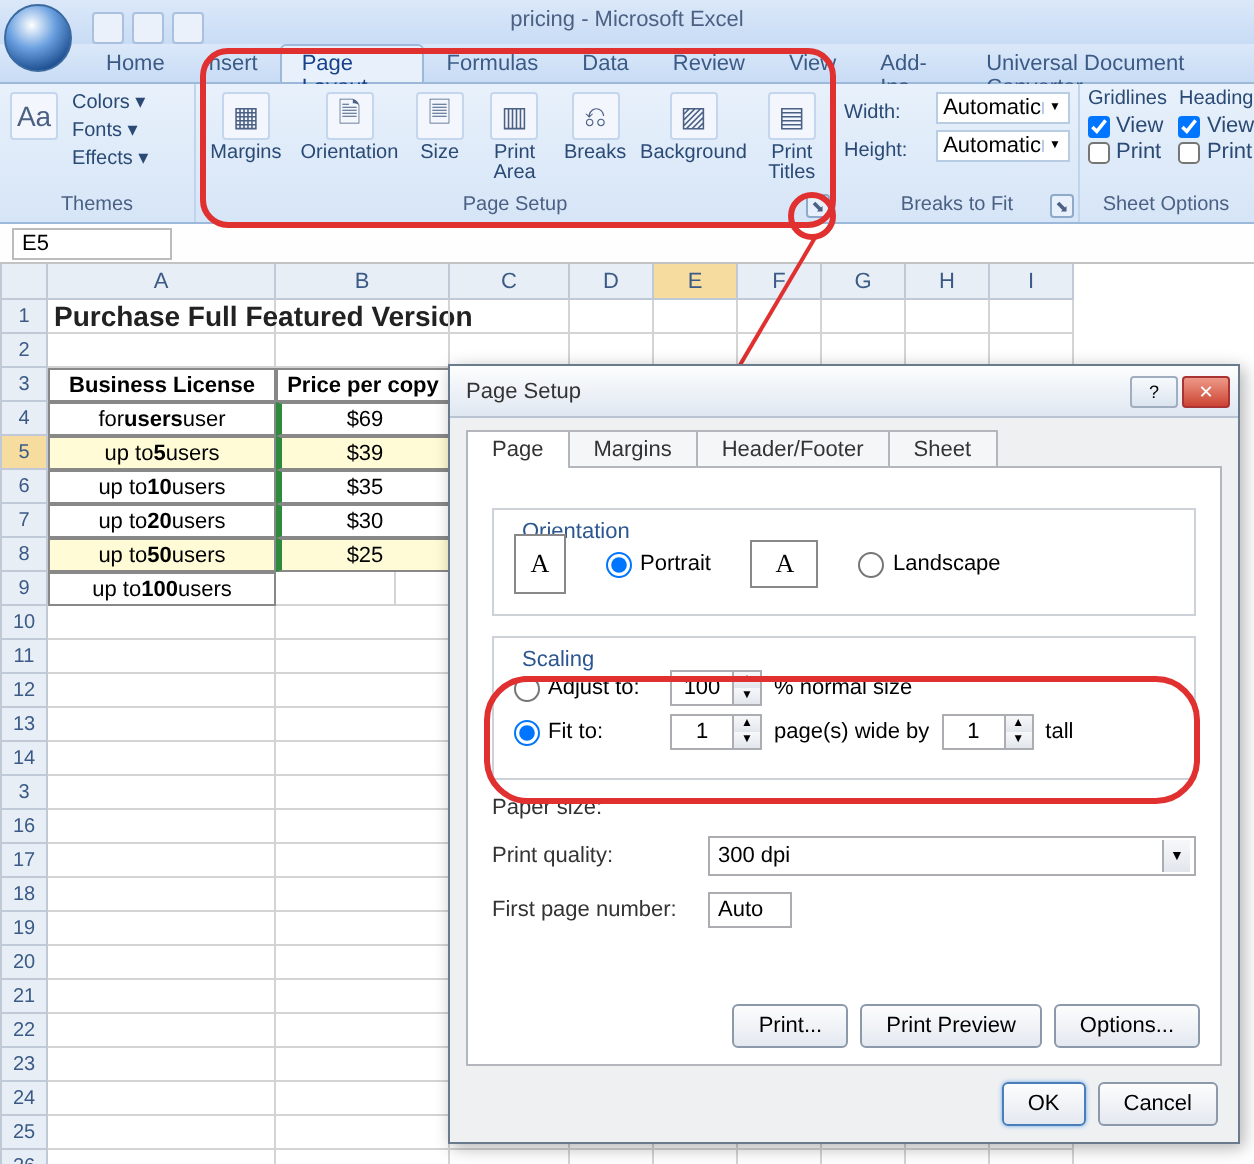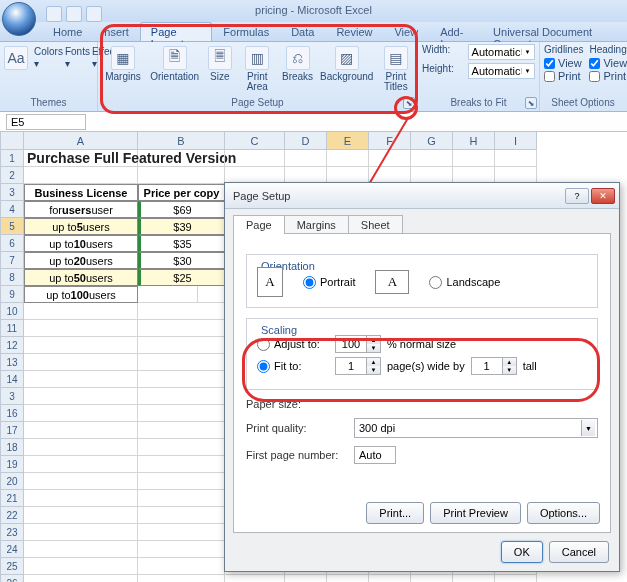--- a/index.html
+++ b/index.html
@@ -66,21 +66,21 @@
 .fldrow{display:flex;align-items:center;gap:8px;margin:8px 0}
 .fldrow label{width:100px;color:#333}
 .combo{flex:1;height:20px;border:1px solid #abadb3;background:#fff;display:flex;align-items:center;justify-content:space-between;padding:0 2px 0 4px}
 .combo .dd{width:14px;height:16px;border-left:1px solid #abadb3;background:linear-gradient(#f7f8fa,#e2e6ec);display:flex;align-items:center;justify-content:center;font-size:7px}
 .txtbox{border:1px solid #abadb3;background:#fff;height:18px;padding:0 4px;width:42px}
 .dlg-btns{display:flex;justify-content:flex-end;gap:6px;margin-top:4px}
 .btn{height:22px;padding:0 12px;border:1px solid #8b99ab;background:linear-gradient(#fdfdfd,#e4e9f0);border-radius:3px;cursor:default;font-size:11px}
 .dlg-foot{display:flex;justify-content:flex-end;gap:6px;padding:0 10px 10px}
 .btn.def{border:1px solid #4a7ebb;box-shadow:0 0 2px #6aa6ea}
 .arrow-svg{position:absolute;z-index:25;pointer-events:none}
-.scalerow{display:flex;align-items:flex-start;gap:4px;height:18px}
+.scalerow{display:flex;align-items:flex-end;gap:4px;height:18px}
 .scalerow .lab{width:42px;font-size:10px;color:#2a4a75}
 .minicombo{border:1px solid #b8cce4;background:#fff;height:16px;width:68px;display:flex;align-items:center;justify-content:space-between;padding:0 1px 0 3px;font-size:10px}
 .minicombo .dd{width:12px;font-size:6px;text-align:center;border-left:1px solid #b8cce4}
 .chk{display:flex;align-items:center;gap:3px;font-size:10px;color:#2a4a75}
 .chk input{width:11px;height:11px}
 </style>
 </head>
 <body>
 
 <div class="orb"></div>
@@ -104,21 +104,21 @@
   <div class="tab">Add-Ins</div>
   <div class="tab">Universal Document Converter</div>
 </div>
 
 <div class="ribbon">
   <div class="group" style="width:98px">
     <div class="group-items">
       <div class="bigbtn" style="width:26px">
           <div class="ic">Aa</div>
         </div>
-      <div style="display:flex;flex-direction:row;gap:2px;padding-top:2px">
+      <div style="display:flex;flex-direction:column;gap:2px;padding-top:2px">
         <div class="tiny">Colors ▾</div>
         <div class="tiny">Fonts ▾</div>
         <div class="tiny">Effects ▾</div>
       </div>
     </div>
     <div class="group-label">Themes</div>
   </div>
   <div class="group" style="width:320px">
     <div class="group-items" style="justify-content:space-around;width:100%">
       <div class="bigbtn">
@@ -550,20 +550,21 @@
   <div class="dlg-titlebar">
     <span class="dlg-title">Page Setup</span>
     <div class="wbtns">
       <div class="wbtn">?</div>
       <div class="wbtn close">✕</div>
     </div>
   </div>
   <div class="dlg-tabs">
     <div class="dtab active">Page</div>
     <div class="dtab">Margins</div>
+    <div class="dtab">Header/Footer</div>
     <div class="dtab">Sheet</div>
   </div>
   <div class="dlg-body">
     <div class="fs">
       <span class="fs-label">Orientation</span>
       <div class="orientbox">
         <div class="pageic">A</div>
         <label class="radio">
             <input type="radio" name="or" checked="" style="">
             <span>Portrait</span>

